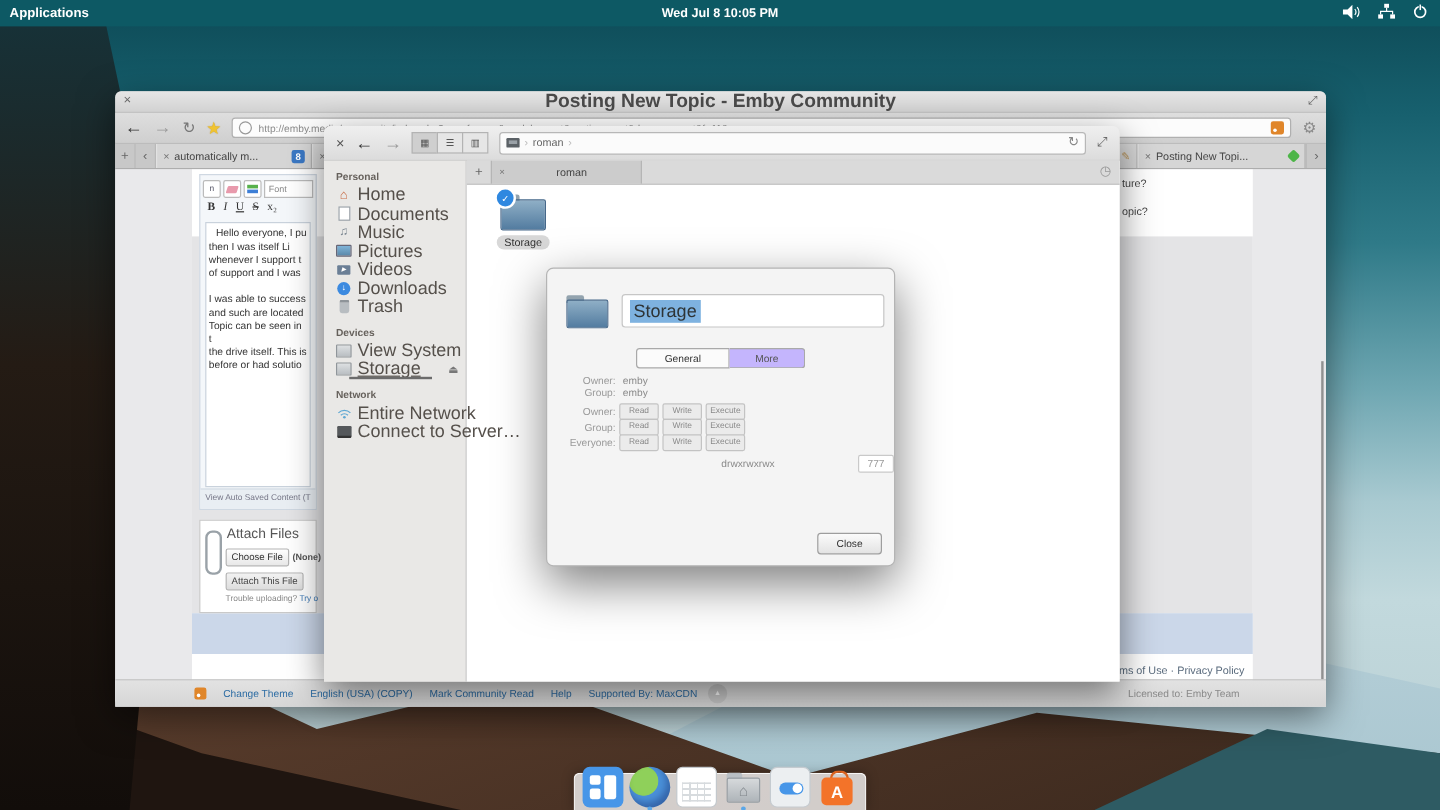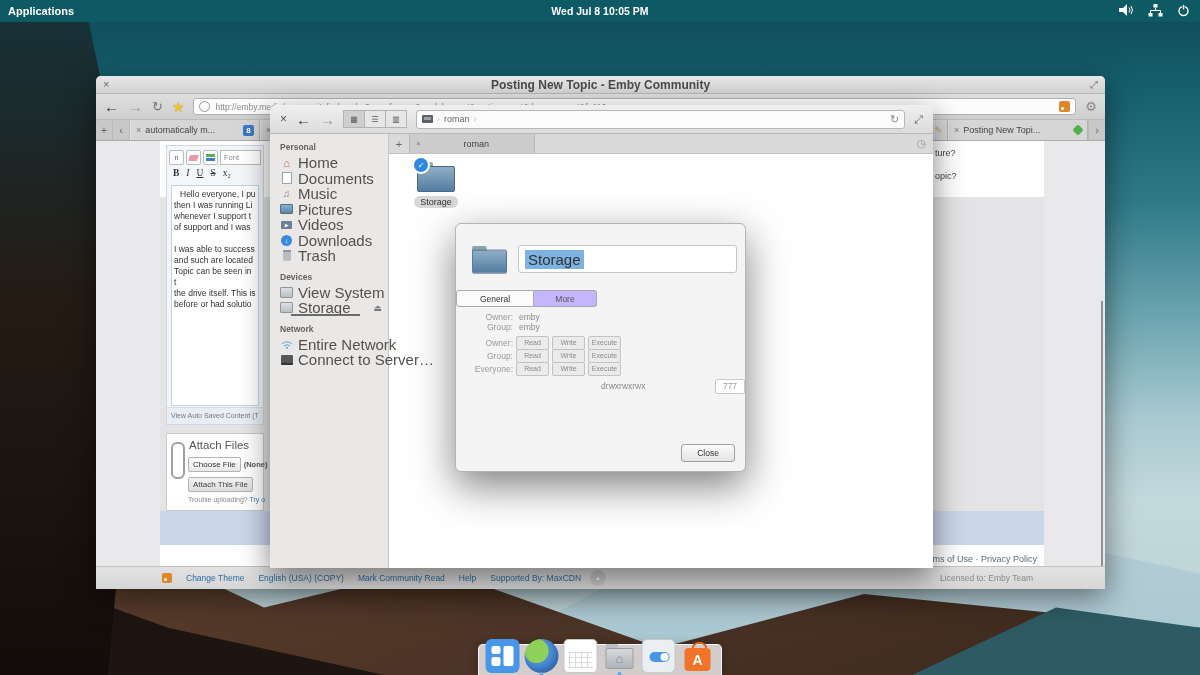--- a/index.html
+++ b/index.html
@@ -22,21 +22,21 @@
   #panel .left{padding-left:8px;}
   #panel .clock{position:absolute;left:0;right:0;text-align:center;font-size:10.5px;}
   #panel .tray{margin-left:auto;display:flex;gap:14px;align-items:center;padding-right:10px;z-index:1;}
   
   .win{position:absolute;box-shadow:0 10px 30px rgba(0,0,0,.5);border-radius:5px 5px 2px 2px;}
   .glyph-btn{cursor:default;line-height:1;}
   
   #browser{left:96px;top:76px;width:1009px;height:510px;background:#d9d9d9;z-index:10;}
   .b-titlebar{height:17px;background:linear-gradient(#e6e6e6,#d2d2d2);border-bottom:1px solid #b5b5b5;
     border-radius:5px 5px 0 0;display:flex;align-items:center;position:relative;}
-  .b-title{position:absolute;left:0;right:0;text-align:center;font-size:12px;color:#4a4a4a;font-weight:bold;}
+  .b-title{position:absolute;left:0;right:0;text-align:center;font-size:16px;color:#4a4a4a;font-weight:bold;}
   .b-close{margin-left:7px;font-size:11px;color:#666;z-index:1;}
   .b-max{margin-left:auto;margin-right:7px;font-size:10px;color:#666;z-index:1;}
   .b-toolbar{height:25px;background:linear-gradient(#dedede,#cfcfcf);border-bottom:1px solid #bcbcbc;
     display:flex;align-items:center;gap:9px;padding:0 8px;}
   .nav-back{font-size:15px;color:#333;font-weight:bold;}
   .nav-fwd{font-size:15px;color:#999;font-weight:bold;}
   .nav-reload{font-size:13px;color:#777;}
   .nav-star{font-size:14px;color:#f0c330;text-shadow:0 0 1px #b8912a;}
   .url-field{flex:1;height:15px;background:#fcfcfc;border:1px solid #b0b0b0;border-radius:3px;
     display:flex;align-items:center;padding:0 5px;gap:5px;min-width:0;}
@@ -146,21 +146,21 @@
   .badge{position:absolute;left:-5px;top:-6px;width:14px;height:14px;border-radius:50%;background:#2f88e0;
     border:2px solid #fff;color:#fff;font-size:8px;display:flex;align-items:center;justify-content:center;z-index:1;}
   .file-label{margin-top:4px;background:#d8d8d8;border-radius:7px;padding:1px 6px;font-size:9px;color:#333;}
   
   #dialog{left:455px;top:223px;width:289px;height:247px;background:#f4f4f4;border:1px solid #b4b4b4;
     border-radius:6px;z-index:30;position:absolute;box-shadow:0 14px 40px rgba(0,0,0,.5);}
   .dlg-folder{position:absolute;left:16px;top:22px;transform:scale(.92);transform-origin:top left;}
   .dlg-entry{position:absolute;left:62px;top:21px;width:211px;height:26px;background:#fff;border:1px solid #c6c6c6;
     border-radius:3px;display:flex;align-items:center;padding-left:6px;}
   .dlg-sel{background:#7eb2e0;color:#2e3436;font-size:15px;padding:1px 3px;}
-  .dlg-tabs{position:absolute;left:0;right:0;top:66px;display:flex;}
+  .dlg-tabs{position:absolute;left:0;right:0;top:66px;display:flex;justify-content:center;}
   .dlg-tab{width:76px;height:15px;font-size:8.5px;display:flex;align-items:center;justify-content:center;
     border:1px solid #a9a9a9;color:#555;background:#c4b5fd;}
   .dlg-tab.active{background:#fbfbfb;color:#333;border-radius:3px 0 0 3px;}
   .dlg-tab.more{border-left:none;border-radius:0 3px 3px 0;width:62px;}
   .dlg-row{display:flex;align-items:center;}
   .dlg-lab{width:57px;text-align:right;font-size:8.5px;color:#9a9a9a;flex:none;}
   .dlg-val{font-size:8.5px;color:#8a8a8a;margin-left:6px;}
   .perm-btn{width:31px;height:12px;background:#ebebeb;border:1px solid #c3c3c3;border-radius:2px;
     font-size:7px;color:#8a8a8a;display:flex;align-items:center;justify-content:center;margin-left:3px;}
   .mode-txt{font-size:8.5px;color:#8a8a8a;width:70px;text-align:right;}
@@ -295,21 +295,21 @@
       </div>
       <div class="ed-row2">
         <span style="font-weight:bold;">B</span>
         <span style="font-style:italic;">I</span>
         <span style="text-decoration:underline;">U</span>
         <span style="text-decoration:line-through;">S</span>
         <span>x₂</span>
       </div>
       <div class="ed-area">
         <div style="text-indent:6px;">Hello everyone, I pu</div>
-        <div>then I was running Li</div>
+        <div>then I was itself Li</div>
         <div>whenever I support t</div>
         <div>of support and I was</div>
         <div style="min-height:11px;"></div>
         <div>I was able to success</div>
         <div>and such are located</div>
         <div>Topic can be seen in t</div>
         <div>the drive itself. This is</div>
         <div>before or had solutio</div>
       </div>
       <div class="ed-save">View Auto Saved Content (T</div>

